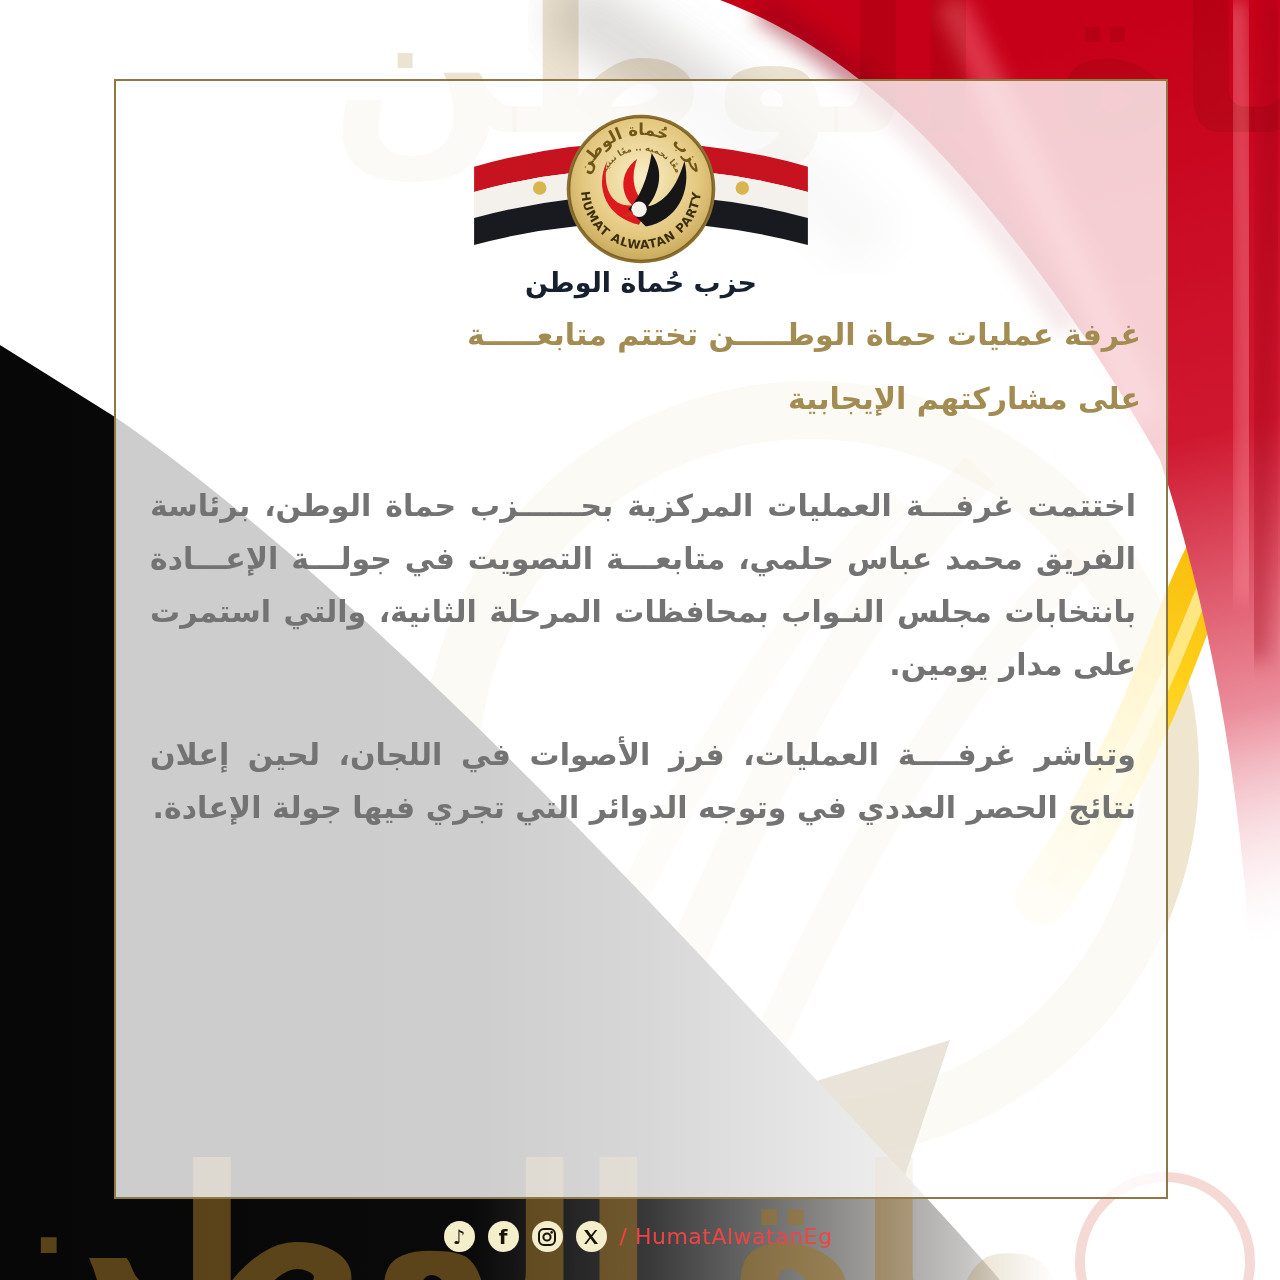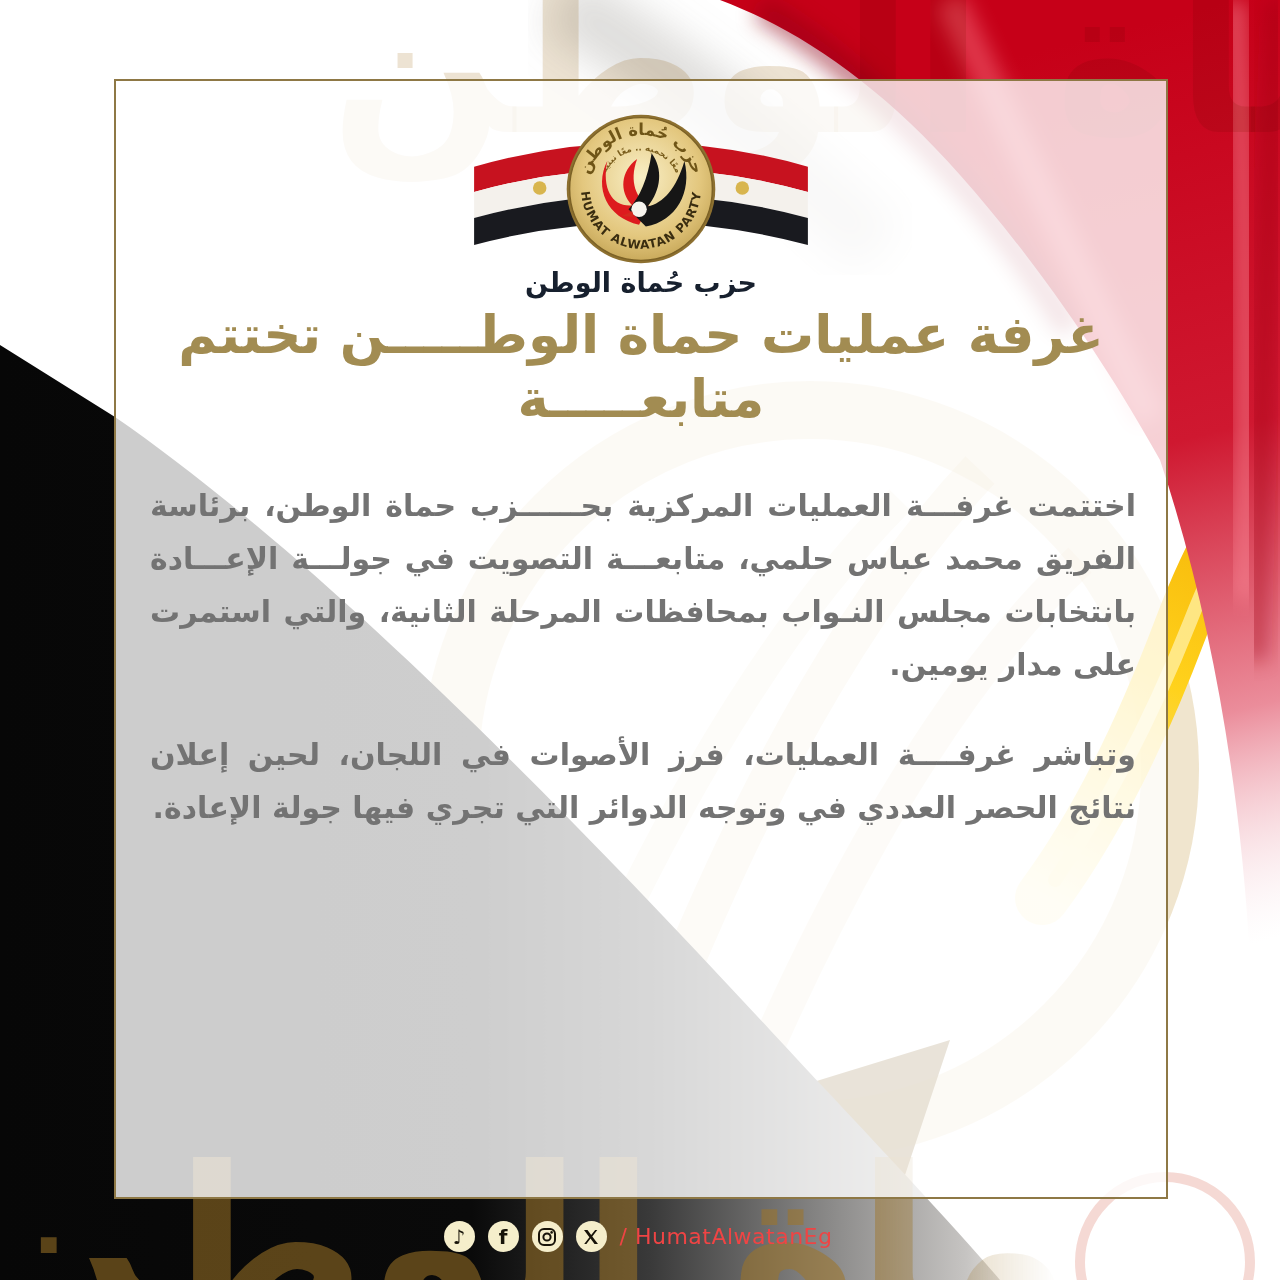--- a/index.html
+++ b/index.html
@@ -13,22 +13,22 @@
   .wm-bottom{top:1120px;left:-30px;width:1120px;overflow:hidden;font-size:215px;
              color:rgba(158,117,38,0.55);z-index:2;
              -webkit-mask-image:linear-gradient(to right,#000 78%,transparent 97%);
              mask-image:linear-gradient(to right,#000 78%,transparent 97%);}
   
   .card{position:absolute;left:114px;top:79px;width:1050px;height:1116px;
         border:2px solid #8e7845;background:rgba(255,255,255,0.80);z-index:3;}
   .logo-wrap{position:absolute;left:50%;top:26px;transform:translateX(-50%);width:370px;height:164px;}
   .party-name{position:absolute;left:0;top:186px;width:100%;text-align:center;
               font-size:27px;font-weight:bold;color:#17202e;direction:rtl;}
-  .title{position:absolute;left:25px;top:222px;width:1000px;margin:0;text-align:center;
-         direction:rtl;font-size:53px;line-height:64px;font-weight:bold;color:#a28c52;}
+  .title{position:absolute;left:25px;top:222px;width:1000px;margin:0;
+         direction:rtl;font-size:30px;line-height:64px;font-weight:bold;color:#a28c52;}
   .body-text{position:absolute;left:34px;top:398px;width:986px;direction:rtl;
              text-align:justify;font-size:30px;line-height:53px;font-weight:bold;color:#737373;}
   .body-text p{margin:0 0 37px 0;}
   
   .footer{position:absolute;left:0;top:1221px;width:100%;display:flex;
           justify-content:center;align-items:center;gap:13px;z-index:4;}
   .sicon{width:31px;height:31px;border-radius:50%;background:#f5eecb;color:#171309;
          display:flex;align-items:center;justify-content:center;
          font-size:20px;font-weight:bold;line-height:1;}
   .sicon svg{display:block;}
@@ -144,20 +144,21 @@
             <textPath href="#arcBottom" startOffset="50%" text-anchor="middle">HUMAT ALWATAN PARTY</textPath>
           </text>
         </g>
       </svg>
     </div>
 
     <div class="party-name">حزب حُماة الوطن</div>
 
     <h1 class="title">
       <div>غرفة عمليات حماة الوطـــــن تختتم متابعـــــة</div>
+      <div>على مشاركتهم الإيجابية</div>
     </h1>
 
     <div class="body-text">
       <p>اختتمت غرفـــة العمليات المركزية بحــــــزب حماة الوطن، برئاسة الفريق محمد عباس حلمي، متابعـــة التصويت في جولـــة الإعـــادة بانتخابات مجلس النـواب بمحافظات المرحلة الثانية، والتي استمرت على مدار يومين.</p>
       <p>وتباشر غرفــــة العمليات، فرز الأصوات في اللجان، لحين إعلان نتائج الحصر العددي في وتوجه الدوائر التي تجري فيها جولة الإعادة.</p>
     </div>
   </div>
 
   <div class="footer">
     <span class="sicon">♪</span>

